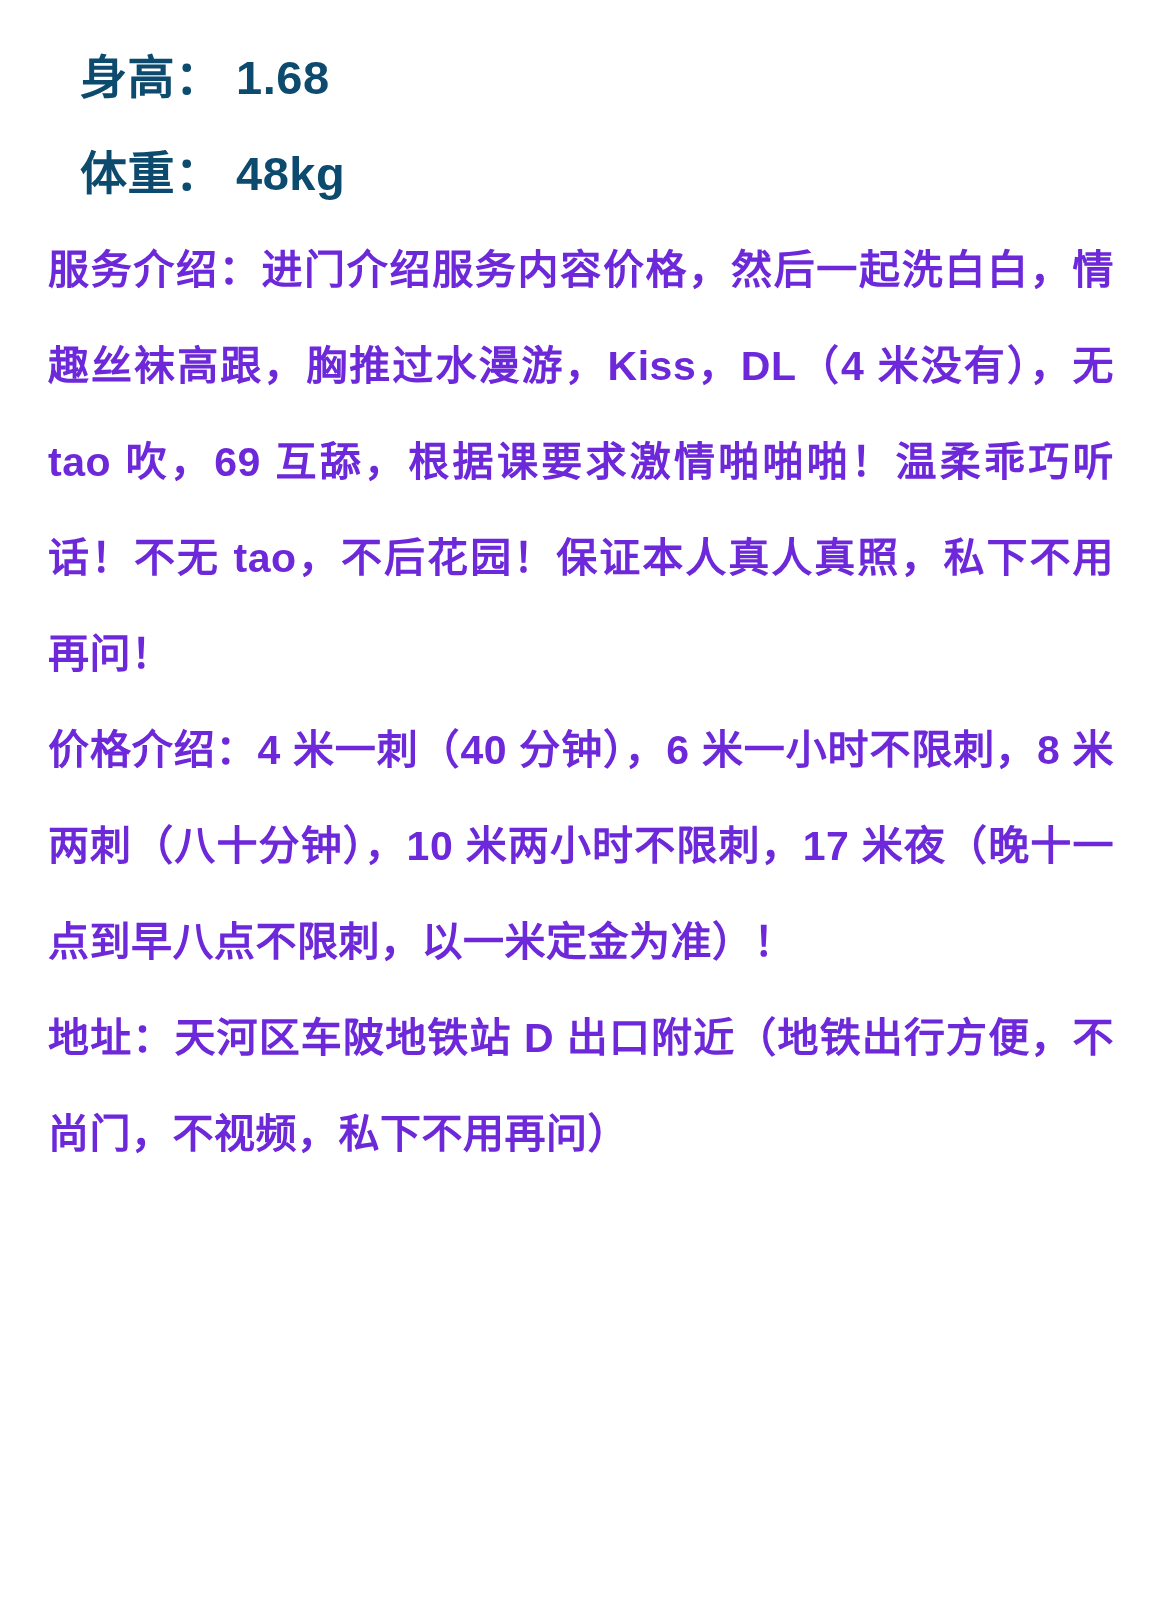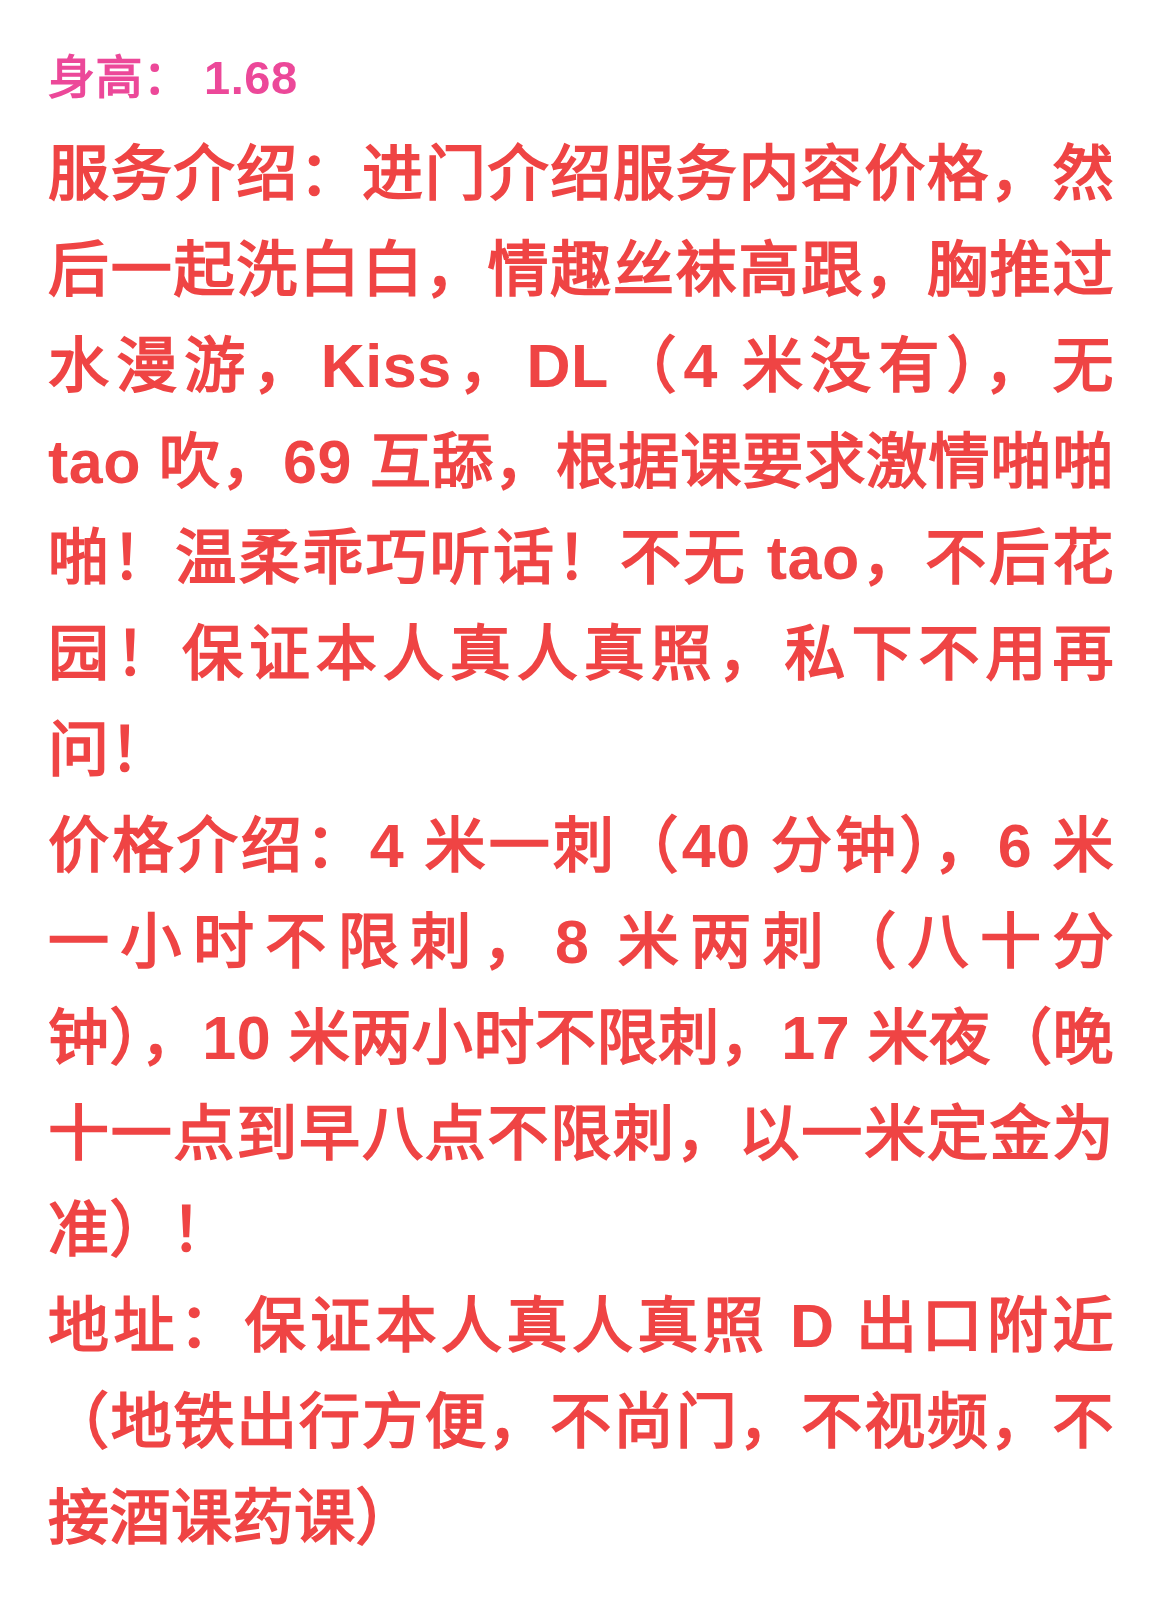--- a/index.html
+++ b/index.html
@@ -18,41 +18,43 @@
     box-sizing: border-box;
     width: 1170px;
     min-height: 1615px;
     padding: 30px 56px 20px 48px;
   }
   .line {
     font-size: 47px;
     font-weight: 700;
     line-height: 96px;
     letter-spacing: 0.5px;
-    color: #ec4899;
+    color: #0c4a6e;
     white-space: pre-wrap;
+    margin-left: 32px;
   }
   .para {
-    font-size: 61px;
+    font-size: 41px;
     font-weight: 700;
     line-height: 96px;
     letter-spacing: 0.5px;
-    color: #ef4444;
+    color: #6d28d9;
     text-align: justify;
     text-justify: inter-character;
     white-space: pre-wrap;
   }
   .para:last-child {
     margin-bottom: 0;
   }
 </style>
 </head>
 <body>
 
 <div class="doc">
 
   <div class="line">身高： 1.68</div>
+  <div class="line">体重： 48kg</div>
 
   <div class="para">服务介绍：进门介绍服务内容价格，然后一起洗白白，情趣丝袜高跟，胸推过水漫游，Kiss，DL（4 米没有），无 tao 吹，69 互舔，根据课要求激情啪啪啪！温柔乖巧听话！不无 tao，不后花园！保证本人真人真照，私下不用再问！</div>
   <div class="para">价格介绍：4 米一刺（40 分钟），6 米一小时不限刺，8 米两刺（八十分钟），10 米两小时不限刺，17 米夜（晚十一点到早八点不限刺，以一米定金为准）！</div>
-  <div class="para">地址：保证本人真人真照 D 出口附近（地铁出行方便，不尚门，不视频，不接酒课药课）</div>
+  <div class="para">地址：天河区车陂地铁站 D 出口附近（地铁出行方便，不尚门，不视频，私下不用再问）</div>
 
 </div>
 
 </body></html>

